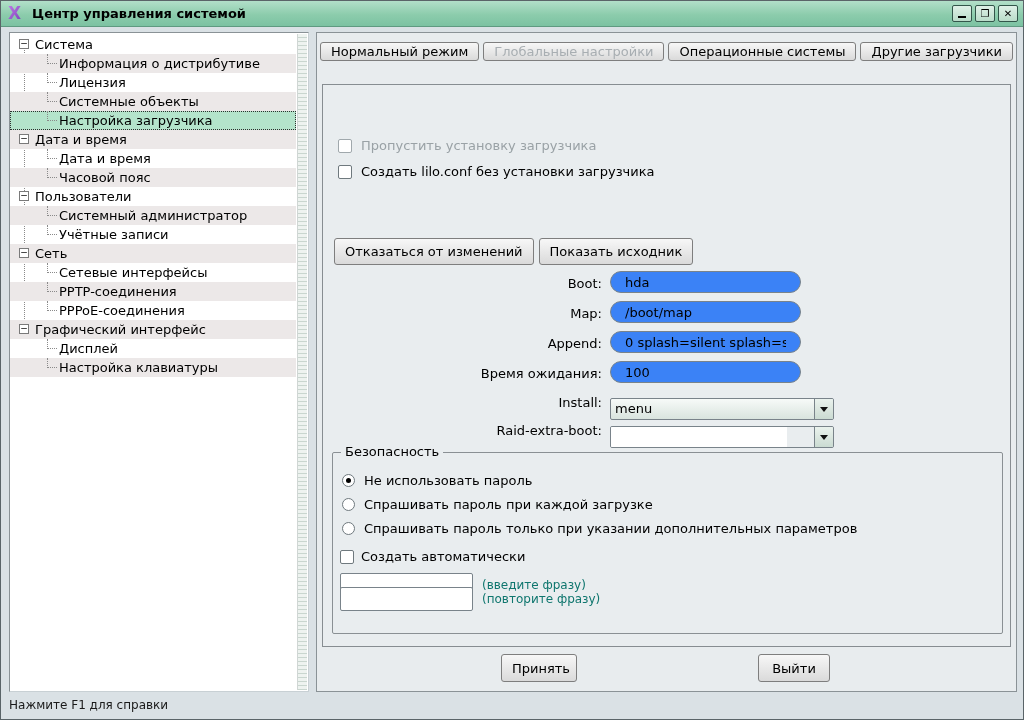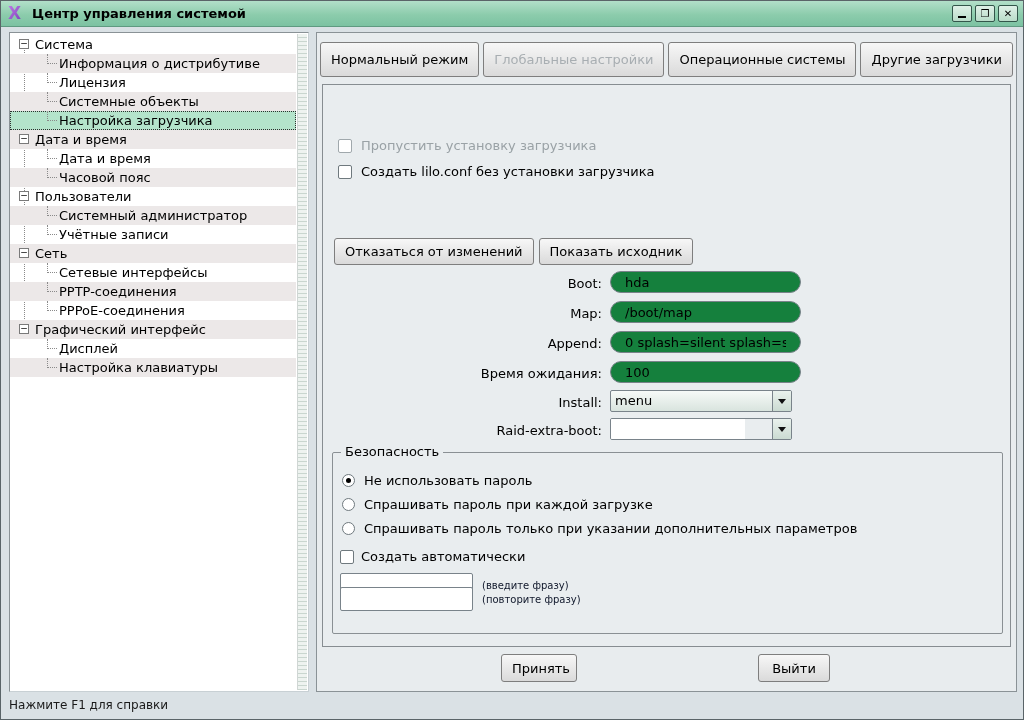--- a/index.html
+++ b/index.html
@@ -42,41 +42,41 @@
     border-left:1px dotted #8a8a8a;border-bottom:1px dotted #8a8a8a;}
   .expander{position:absolute;left:9px;top:4px;width:10px;height:10px;background:#fff;
     border:1px solid #7a7a7a;font-size:9px;line-height:8px;text-align:center;cursor:pointer;}
   .expander::after{content:"−";position:relative;top:-1px;}
   .tree-vline{position:absolute;left:14px;top:10px;height:294px;border-left:1px dotted #8a8a8a;}
 
   
   .right-panel{position:absolute;left:315px;top:31px;width:701px;height:660px;
     background:#e8ecee;border:1px solid #8a9296;}
   .tabs-row{position:absolute;left:0;top:9px;width:100%;display:flex;justify-content:center;gap:4px;}
-  .btn{height:35px;padding:0 10px;font-size:13px;color:#000;
+  .btn{height:19px;padding:0 10px;font-size:13px;color:#000;
     background:linear-gradient(#f7f7f7,#dadada);border:1px solid #7e7e7e;border-radius:3px;cursor:pointer;}
   .btn.disabled{color:#a8aeb2;cursor:default;}
 
   .inner-panel{position:absolute;left:5px;top:51px;width:689px;height:563px;
     border:1px solid #878d91;background:#e9edef;}
 
   .cb-row{position:absolute;left:15px;display:flex;align-items:flex-end;gap:9px;font-size:13px;color:#000;}
   .cb-row.disabled{color:#9aa2a6;}
   .checkbox{width:14px;height:14px;background:#fff;border:1px solid #6f797e;border-radius:2px;
     flex:0 0 auto;cursor:pointer;}
   .cb-row.disabled .checkbox{border-color:#a0a8ac;}
 
   .mid-btns{position:absolute;left:11px;top:153px;display:flex;gap:5px;}
   .mid-btns .btn{height:27px;}
 
   .frow{position:absolute;left:0;height:24px;display:flex;align-items:center;}
   .frow .flabel{width:283px;text-align:right;font-size:13px;color:#000;padding-right:4px;}
   .tinput{position:absolute;left:287px;top:0;width:191px;height:22px;border:1px solid #79838a;
-    border-radius:11px;background:#15803d;font-size:13px;padding:0 14px;color:#000;outline:none;}
-  .combo{position:absolute;left:287px;top:0;width:182px;height:22px;border:1px solid #79838a;
+    border-radius:11px;background:#3b82f6;font-size:13px;padding:0 14px;color:#000;outline:none;}
+  .combo{position:absolute;left:287px;top:8px;width:224px;height:22px;border:1px solid #79838a;
     border-radius:2px;display:flex;cursor:pointer;overflow:hidden;gap:27px;}
   .combo .cval{flex:1;font-size:13px;line-height:20px;padding:0 4px;color:#000;}
   .combo.filled{background:linear-gradient(#f7faf8,#d9e4de);}
   .combo.empty .cval{background:#fff;}
   .combo .carrow{width:19px;border-left:1px solid #79838a;
     background:linear-gradient(#eaf2ed,#cbdbd2);display:flex;align-items:center;justify-content:center;}
   .tri-down{width:0;height:0;border-left:4px solid transparent;border-right:4px solid transparent;
     border-top:5px solid #111;}
 
   .groupbox{position:absolute;left:9px;top:367px;width:671px;height:182px;
@@ -84,21 +84,21 @@
   .group-legend{position:absolute;left:8px;top:-9px;background:#e9edef;padding:0 4px;
     font-size:13px;color:#000;}
   .radio-row{position:absolute;left:9px;display:flex;align-items:center;gap:9px;font-size:13px;color:#000;}
   .radio{width:13px;height:13px;border:1px solid #6f797e;border-radius:50%;background:#fff;
     flex:0 0 auto;position:relative;cursor:pointer;}
   .radio.on::after{content:"";position:absolute;left:3px;top:3px;width:5px;height:5px;
     border-radius:50%;background:#000;}
   .phrase-row{position:absolute;left:7px;height:24px;display:flex;align-items:center;}
   .phrase-input{width:133px;height:24px;border:1px solid #79838a;border-radius:2px;background:#fff;
     font-size:13px;padding:0 3px;outline:none;}
-  .phrase-hint{font-size:10px;color:#0f172a;margin-left:9px;}
+  .phrase-hint{font-size:12px;color:#0f766e;margin-left:9px;}
 
   .bottom-btns .btn{position:absolute;height:28px;}
   .btn-accept{left:184px;top:621px;width:76px;}
   .btn-exit{left:441px;top:621px;width:72px;}
 </style>
 </head>
 <body>
 
 <div class="window">
 

